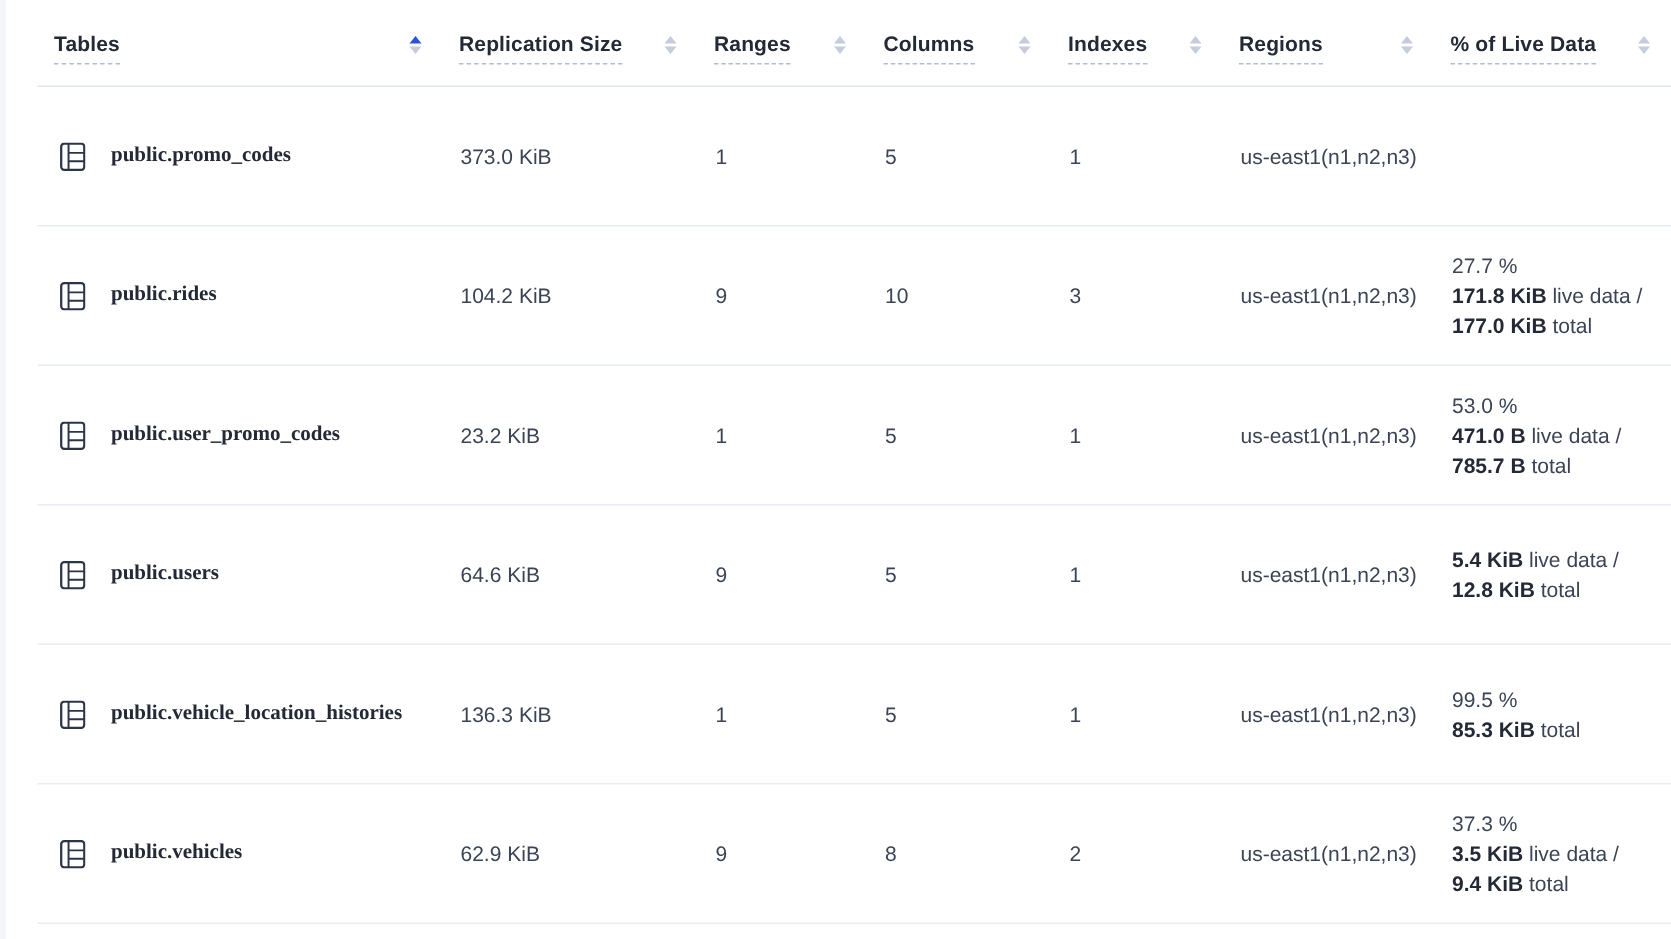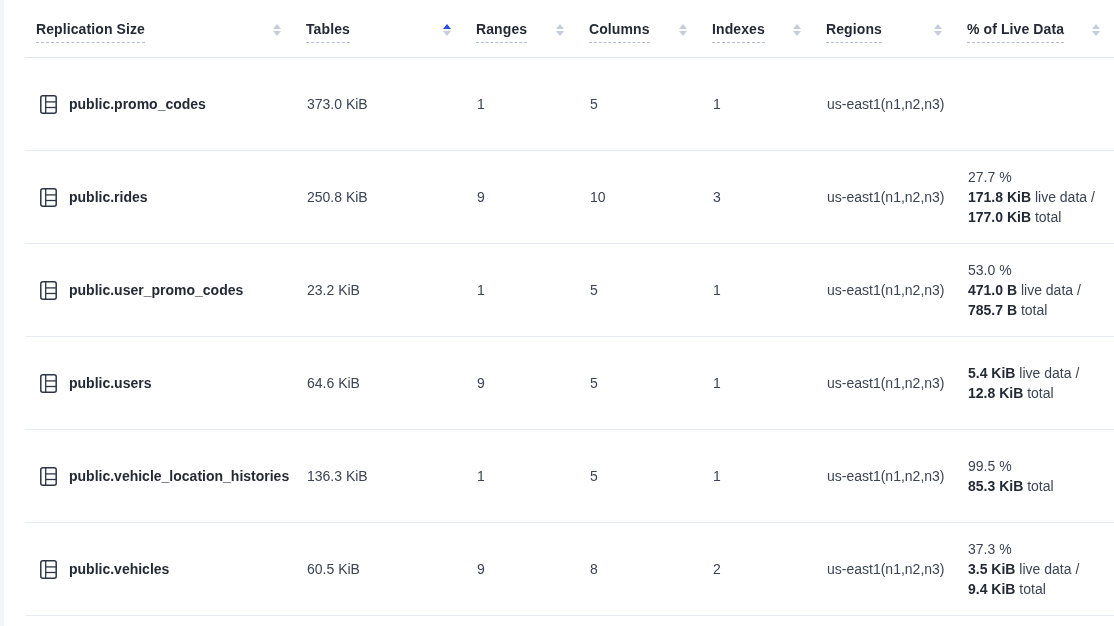--- a/index.html
+++ b/index.html
@@ -80,21 +80,22 @@
   }
   .cell{
     padding-left:12px;
     font-size:14px;
     color:var(--body-text);
   }
   .cell-name{
     padding-left:15px;
     display:flex;
     align-items:center;
-    gap:12px;
+    gap:17px;
+    font-family:Liberation Serif, serif;
   }
   .tbl-icon{
     color:#2c3545;
     display:inline-flex;
     flex:0 0 auto;
   }
   .name-text{
     font-size:14px;
     font-weight:700;
     color:var(--strong-text);
@@ -109,35 +110,35 @@
     color:var(--strong-text);
   }
 </style>
 </head>
 <body>
 
 <div class="left-strip"></div>
 
 <div class="tbl">
   <div class="thead">
-    <div class="th" data-sort="none">
-      <span class="th-label">Replication Size</span>
-      <span class="sort">
-          <span class="tri-up"></span>
-          <span class="tri-down"></span>
-        </span>
-    </div>
     <div class="th" data-sort="asc">
       <span class="th-label">Tables</span>
       <span class="sort">
           <span class="tri-up"></span>
           <span class="tri-down"></span>
         </span>
     </div>
     <div class="th" data-sort="none">
+      <span class="th-label">Replication Size</span>
+      <span class="sort">
+          <span class="tri-up"></span>
+          <span class="tri-down"></span>
+        </span>
+    </div>
+    <div class="th" data-sort="none">
       <span class="th-label">Ranges</span>
       <span class="sort">
           <span class="tri-up"></span>
           <span class="tri-down"></span>
         </span>
     </div>
     <div class="th" data-sort="none">
       <span class="th-label">Columns</span>
       <span class="sort">
           <span class="tri-up"></span>
@@ -192,21 +193,21 @@
       <span class="tbl-icon">
         <svg width="17" height="19" viewBox="0 0 17 19" fill="none">
           <rect x="0.8" y="0.8" width="15.4" height="17.4" rx="2" stroke="currentColor" stroke-width="1.5"></rect>
           <line x1="5.7" y1="0.8" x2="5.7" y2="18.2" stroke="currentColor" stroke-width="1.3"></line>
           <line x1="5.7" y1="6.9" x2="16.2" y2="6.9" stroke="currentColor" stroke-width="1.3"></line>
           <line x1="5.7" y1="12.5" x2="16.2" y2="12.5" stroke="currentColor" stroke-width="1.3"></line>
         </svg>
       </span>
       <span class="name-text">public.rides</span>
     </div>
-    <div class="cell">250.8 KiB</div>
+    <div class="cell">104.2 KiB</div>
     <div class="cell">9</div>
     <div class="cell">10</div>
     <div class="cell">3</div>
     <div class="cell">us-east1(n1,n2,n3)</div>
     <div class="cell cell-pct">
       <div>27.7 %</div>
       <div><span class="strong">171.8 KiB</span> <span>live data /</span></div>
       <div><span class="strong">177.0 KiB</span> <span>total</span></div>
     </div>
   </div>
@@ -286,21 +287,21 @@
       <span class="tbl-icon">
         <svg width="17" height="19" viewBox="0 0 17 19" fill="none">
           <rect x="0.8" y="0.8" width="15.4" height="17.4" rx="2" stroke="currentColor" stroke-width="1.5"></rect>
           <line x1="5.7" y1="0.8" x2="5.7" y2="18.2" stroke="currentColor" stroke-width="1.3"></line>
           <line x1="5.7" y1="6.9" x2="16.2" y2="6.9" stroke="currentColor" stroke-width="1.3"></line>
           <line x1="5.7" y1="12.5" x2="16.2" y2="12.5" stroke="currentColor" stroke-width="1.3"></line>
         </svg>
       </span>
       <span class="name-text">public.vehicles</span>
     </div>
-    <div class="cell">60.5 KiB</div>
+    <div class="cell">62.9 KiB</div>
     <div class="cell">9</div>
     <div class="cell">8</div>
     <div class="cell">2</div>
     <div class="cell">us-east1(n1,n2,n3)</div>
     <div class="cell cell-pct">
       <div>37.3 %</div>
       <div><span class="strong">3.5 KiB</span> <span>live data /</span></div>
       <div><span class="strong">9.4 KiB</span> <span>total</span></div>
     </div>
   </div>

